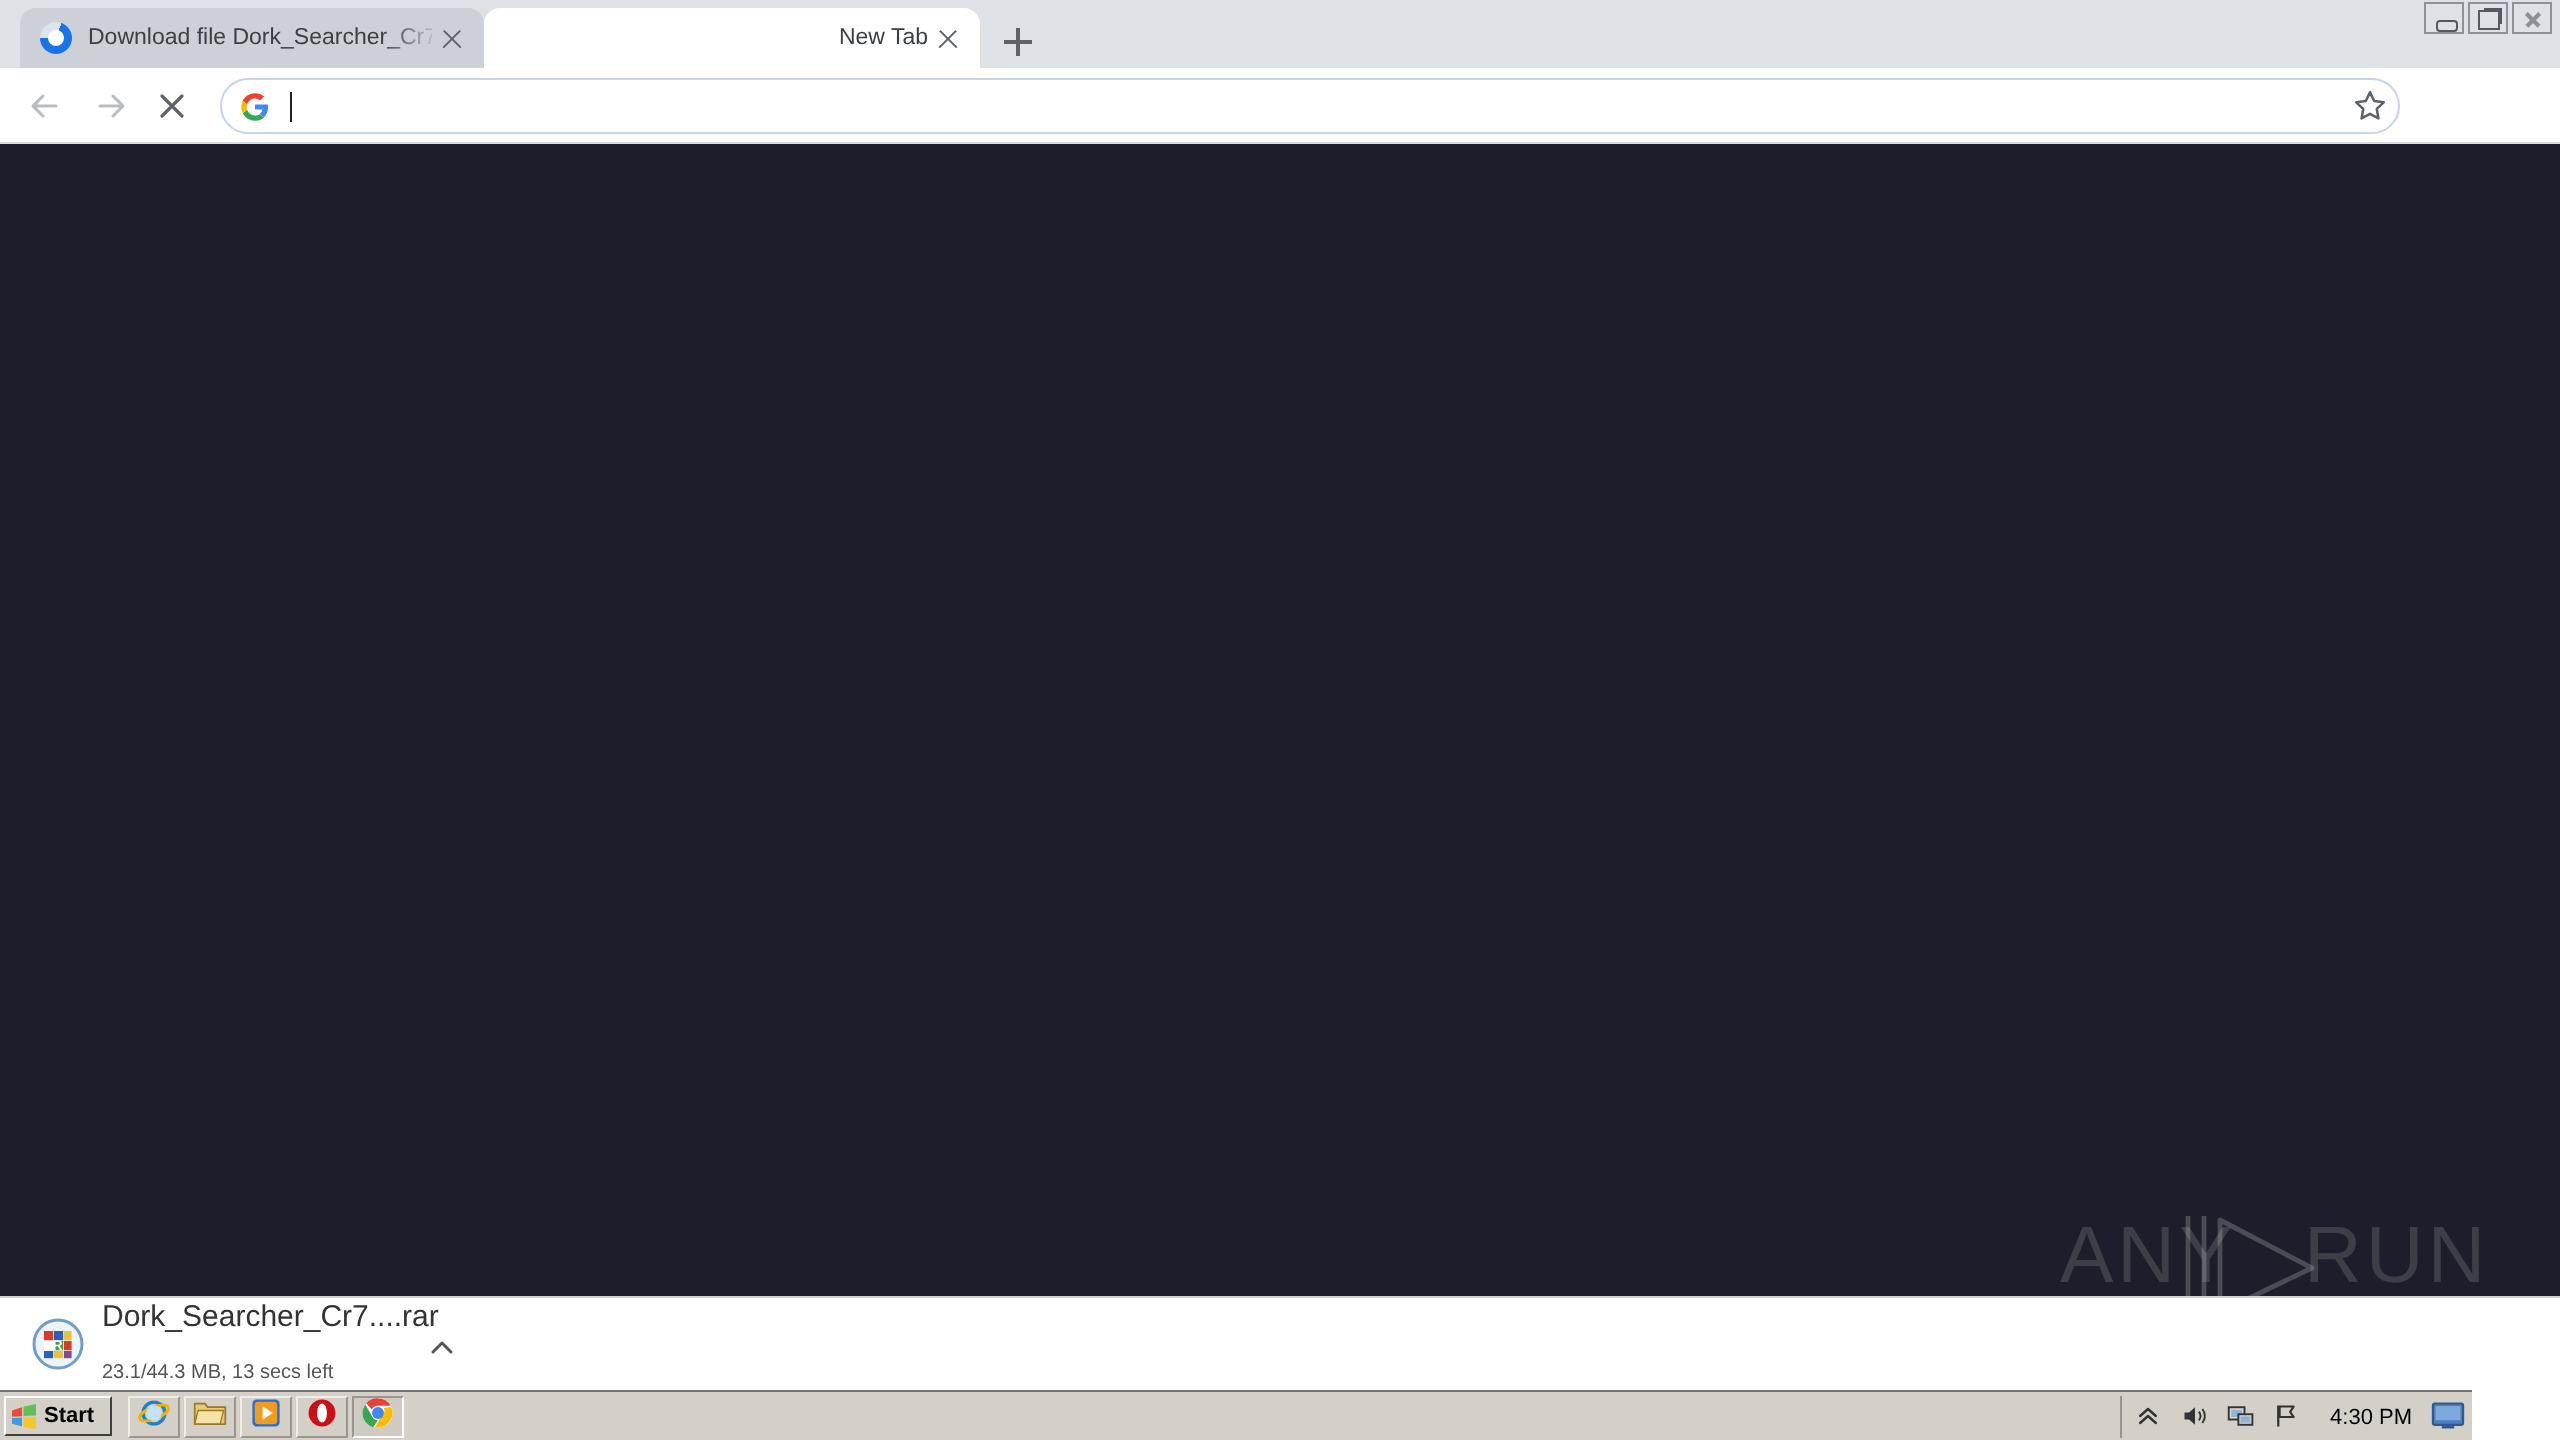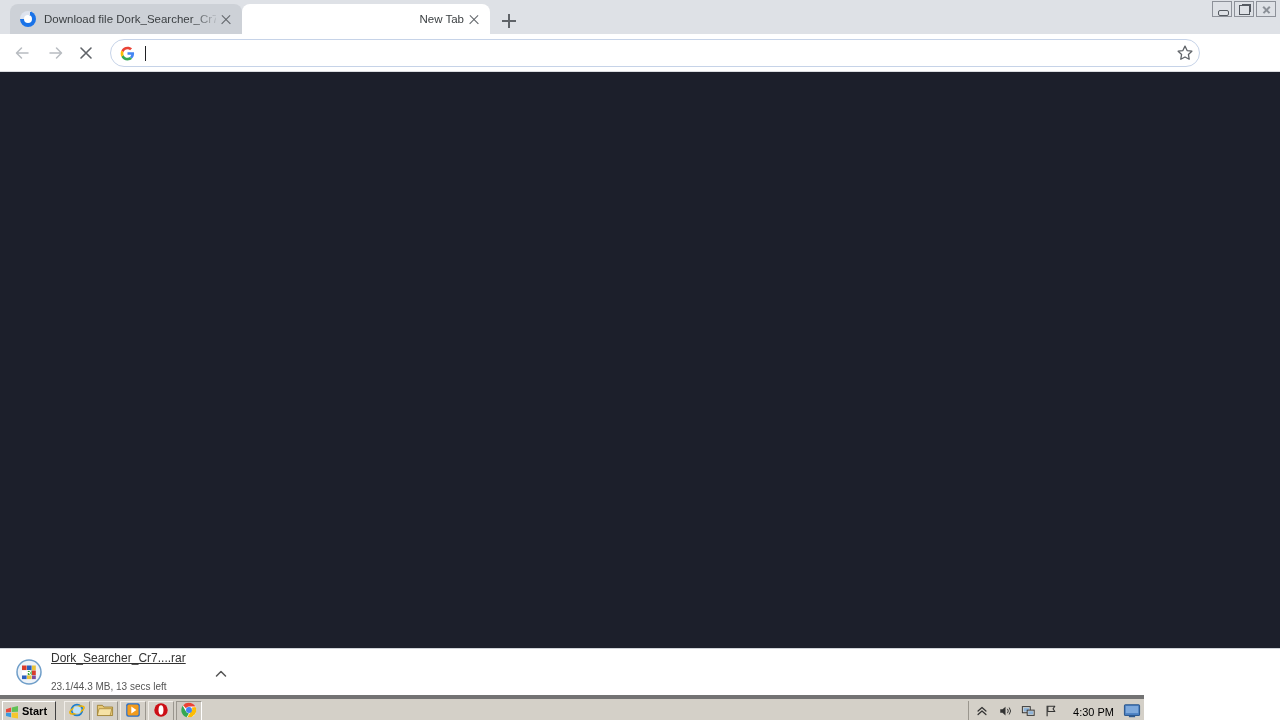--- a/index.html
+++ b/index.html
@@ -335,49 +335,48 @@
     margin-left: 8px;
     position: relative;
   }
 
   #download-texts {
     margin-left: 9px;
     flex: 1 1 auto;
     overflow: hidden;
   }
   #download-name {
-    font-size: 12px;
+    font-size: 15px;
     color: #333333;
     white-space: nowrap;
     line-height: 15px;
-    text-decoration: underline;
   }
   #download-status {
     font-size: 10px;
     color: #555555;
     white-space: nowrap;
     line-height: 14px;
     margin-top: 14px;
   }
 
   #download-caret {
     position: absolute;
     left: 205px; top: 13px;
     width: 16px; height: 16px;
     cursor: pointer;
   }
 
   
   #taskbar {
     position: absolute;
     left: 0; top: 695px;
-    width: 1144px;
+    width: 1236px;
     height: 25px;
     background: #d4d0c8;
-    border-top: 4px solid #737373;
+    border-top: 1px solid #737373;
     box-sizing: border-box;
     padding-left: 40px;
   }
 
   #start-button {
     position: absolute;
     left: 2px; top: 2px;
     width: 54px; height: 20px;
     background: #d4d0c8;
     border: 1px solid #ffffff;
@@ -550,20 +549,31 @@
         <i></i>
           <i></i>
           <i></i>
       </div>
     </div>
 
     <div id="page-content"></div>
 
   </div>
 
+  <div id="watermark">
+    <div class="wm-text wm-any">ANY</div>
+    <div class="wm-text wm-run">RUN</div>
+    <svg width="76" height="56" viewBox="0 0 76 56">
+      <g fill="none" stroke="rgba(255,255,255,0.20)" stroke-width="2.4" stroke-linejoin="round">
+        <path d="M6 4 L6 50"></path>
+        <path d="M14 4 L14 50"></path>
+        <path d="M22 6 L68 30 L22 52 Z"></path>
+      </g>
+    </svg>
+  </div>
 
   <div id="download-shelf">
     <div id="download-item">
       <div id="download-icon">
         <svg width="26" height="26" viewBox="0 0 26 26">
           <circle cx="13" cy="13" r="12" fill="#eef3f8" stroke="#6f9ec9" stroke-width="1.5"></circle>
           <rect x="6" y="6.5" width="4.6" height="4.6" fill="#d93b2b"></rect>
           <rect x="11" y="6.5" width="4.6" height="4.6" fill="#2a5fbe"></rect>
           <rect x="16" y="6.5" width="3.8" height="4.6" fill="#e8c33a"></rect>
           <rect x="6" y="11.5" width="4.6" height="4.6" fill="#ffffff"></rect>

